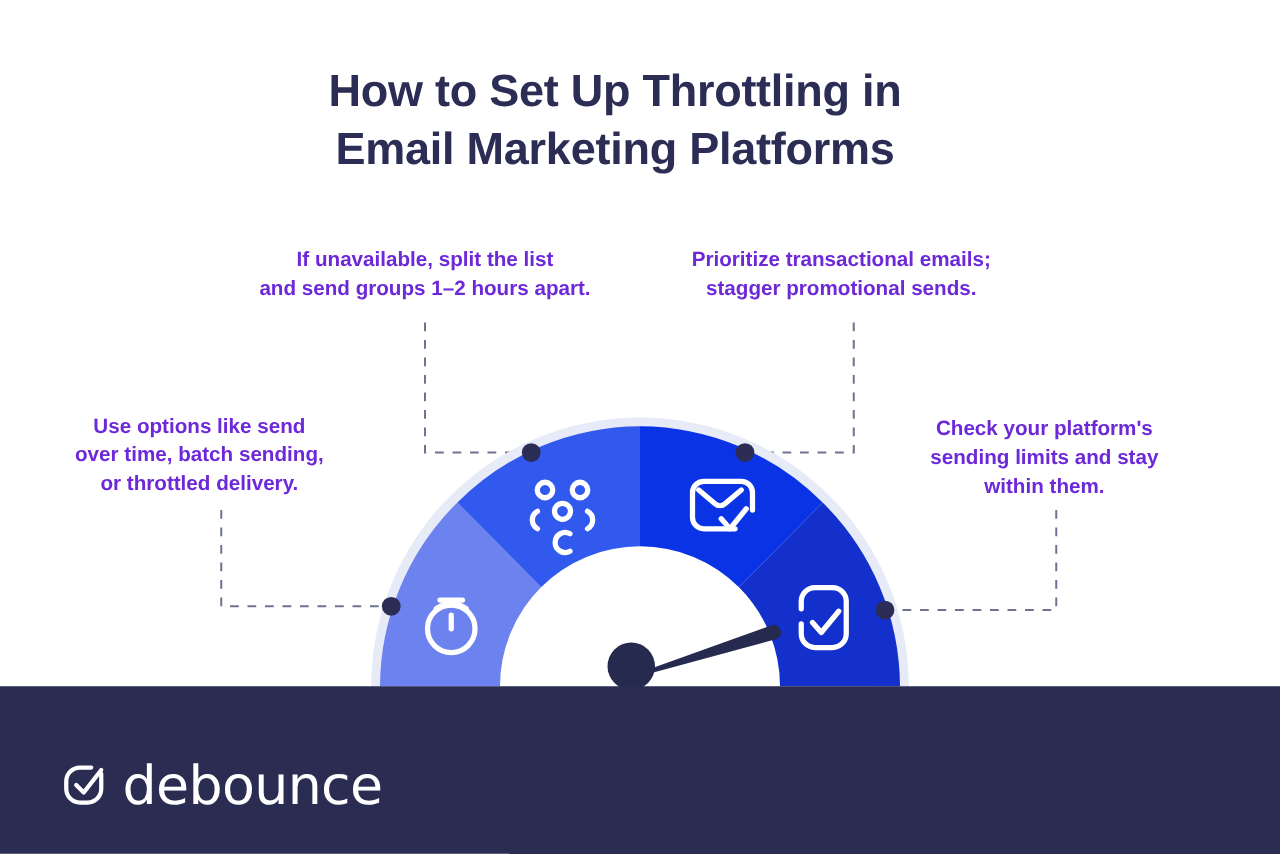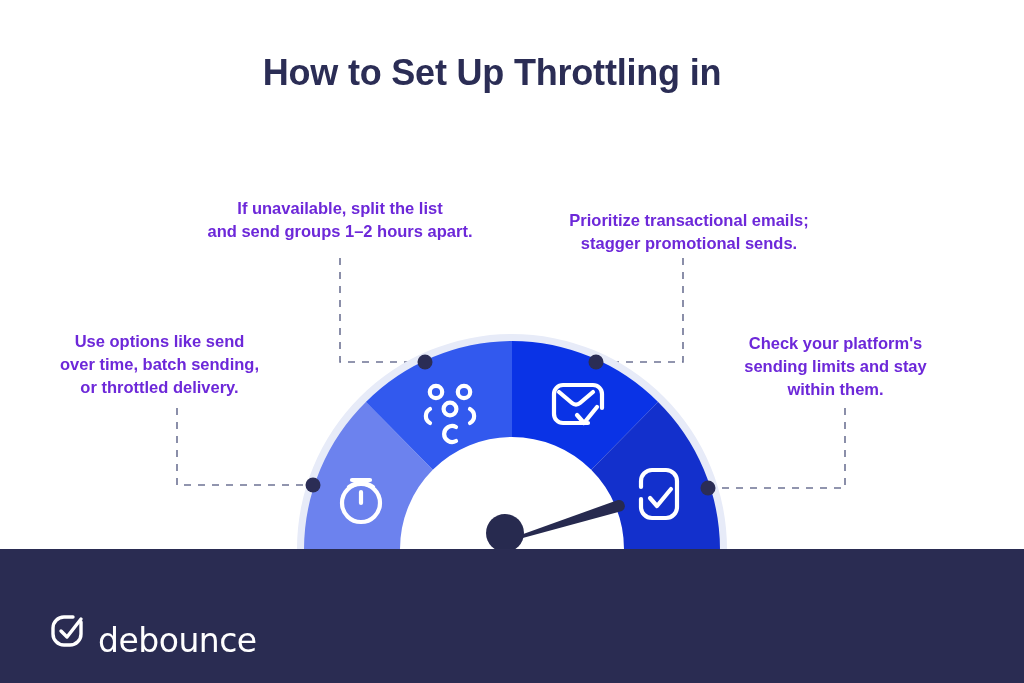--- a/index.html
+++ b/index.html
@@ -43,21 +43,21 @@
   .callout {
     position: absolute;
     color: #6d28d9;
     font-size: 16.5px;
     line-height: 23px;
     font-weight: bold;
     text-align: center;
     white-space: pre-line;
   }
   #callout-top-left   { left: 155px; top: 197px; width: 370px; }
-  #callout-top-right  { left: 524px; top: 197px; width: 330px; margin-top: 12px; }
+  #callout-top-right  { left: 508px; top: 197px; width: 330px; }
   #callout-left       { left: 32px;  top: 330px; width: 255px; }
   #callout-right      { left: 708px; top: 332px; width: 255px; }
 
   
   #gauge {
     position: absolute;
     left: 0;
     top: 0;
     width: 1024px;
     height: 683px;
@@ -75,34 +75,34 @@
   #logo {
     position: absolute;
     left: 50px;
     top: 604px;
     display: flex;
     align-items: center;
     gap: 12px;
   }
   #logo-text {
     color: #ffffff;
-    font-size: 33px;
+    font-size: 43px;
     font-weight: normal;
     letter-spacing: -0.5px;
     font-family: "DejaVu Sans", sans-serif;
-    margin-top: 17px;
   }
 </style>
 </head>
 <body>
 
 <div id="stage">
 
   <div id="title">
     <span class="tline">How to Set Up Throttling in</span>
+    <span class="tline">Email Marketing Platforms</span>
   </div>
 
   <div class="callout" id="callout-top-left">If unavailable, split the list
 and send groups 1–2 hours apart.</div>
 
   <div class="callout" id="callout-top-right">Prioritize transactional emails;
 stagger promotional sends.</div>
 
   <div class="callout" id="callout-left">Use options like send
 over time, batch sending,

